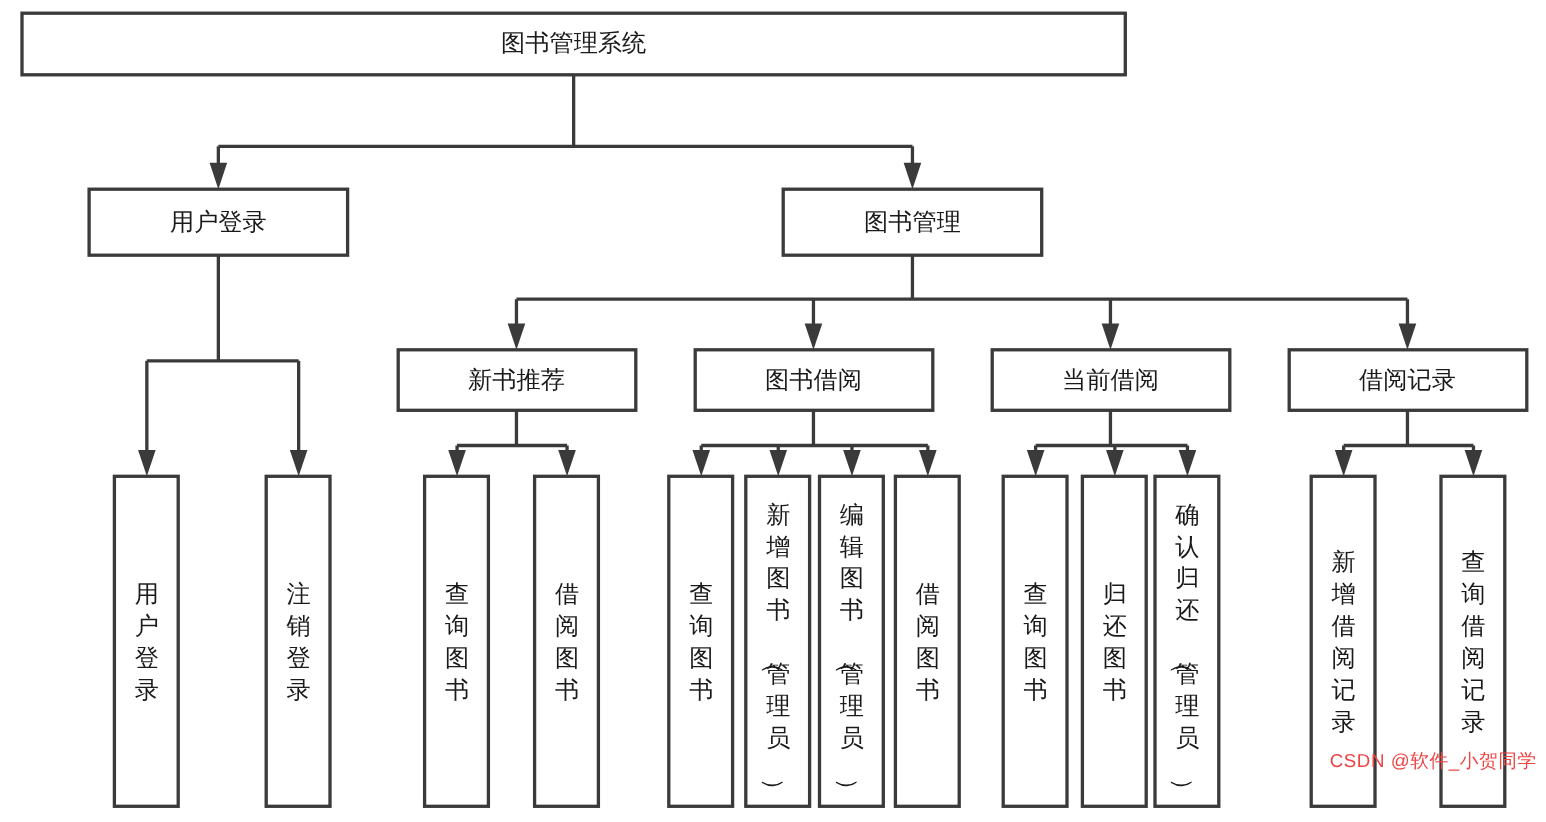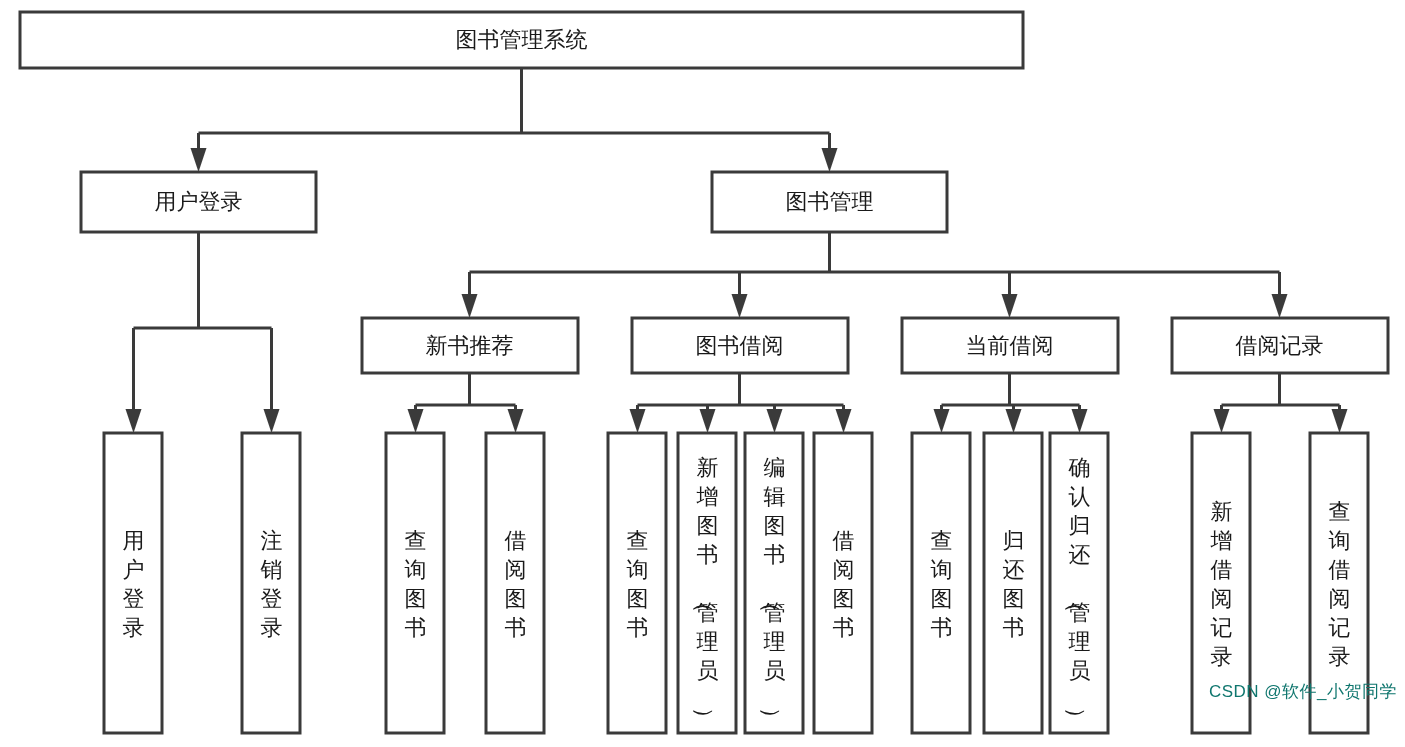--- a/index.html
+++ b/index.html
@@ -53,21 +53,21 @@
     font-size: 22px;
     fill: #1a1a1a;
     text-anchor: middle;
   }
   .watermark {
     position: absolute;
     right: 8px;
     bottom: 6px;
     font-family: "Liberation Sans", sans-serif;
     font-size: 17px;
-    color: #0f766e;
+    color: #ef4444;
     white-space: nowrap;
     letter-spacing: 0.5px;
     pointer-events: none;
   }
 </style>
 </head>
 <body>
 
 <div id="diagram-root">
   <svg class="flow" viewBox="0 0 1405 747" xmlns="http://www.w3.org/2000/svg">

